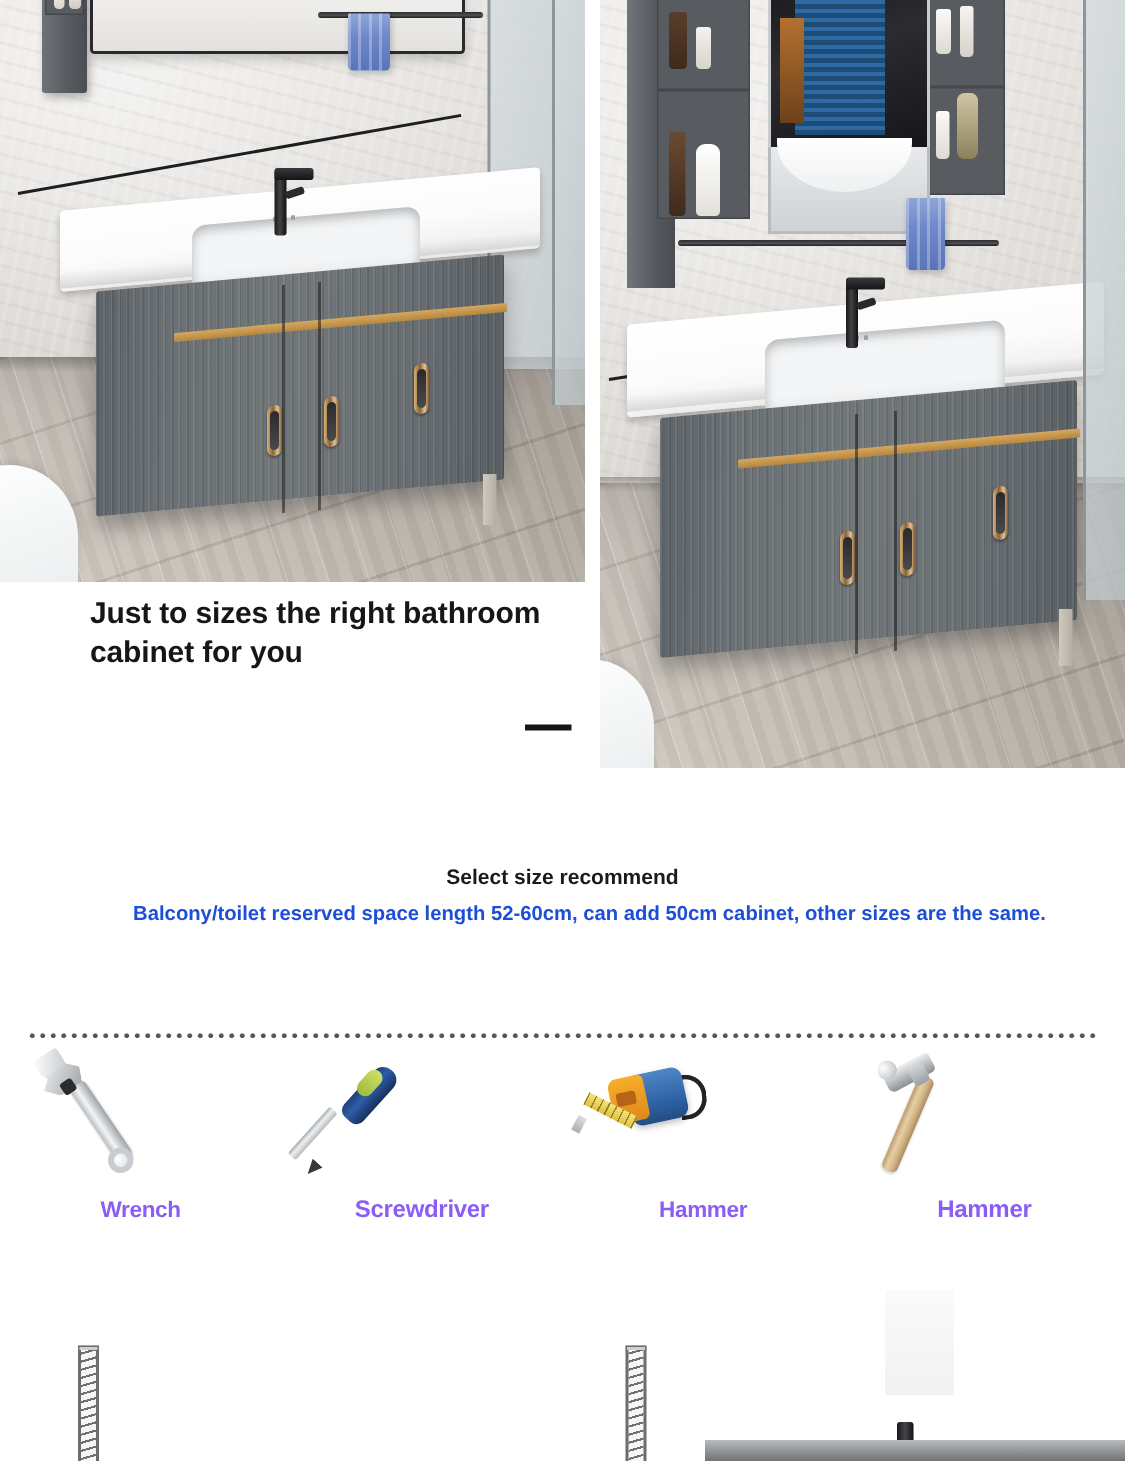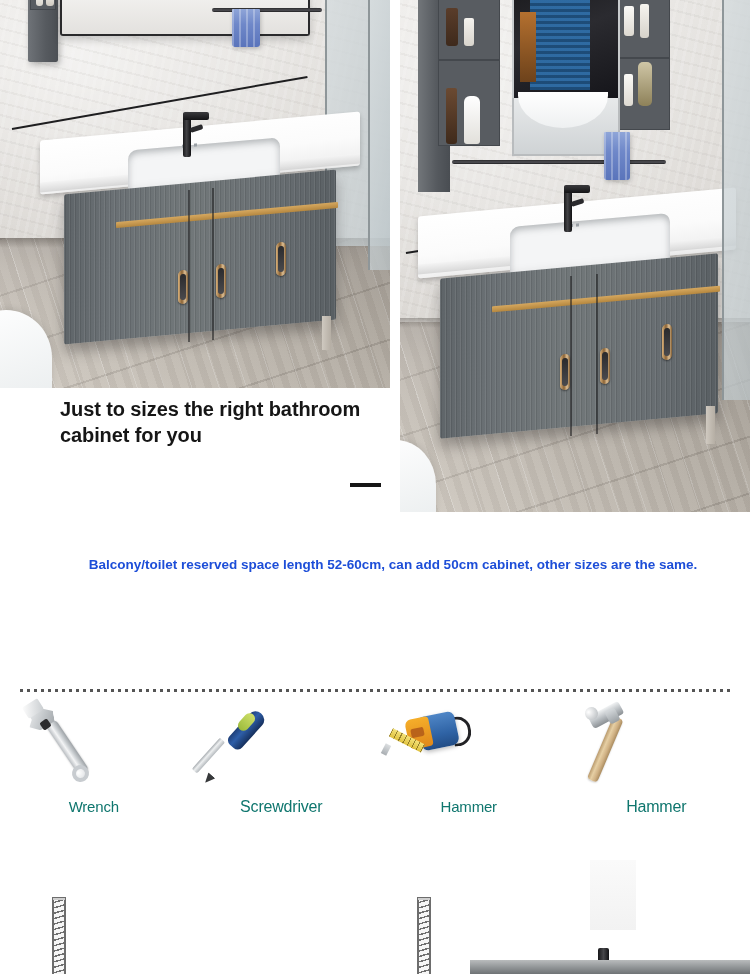--- a/index.html
+++ b/index.html
@@ -119,21 +119,21 @@
   
   .divider { position:absolute; left:18px; top:689px; width:714px; height:3px;
     background-image:radial-gradient(circle, #555 40%, rgba(0,0,0,0) 45%);
     background-size:7px 3px; background-repeat:repeat-x; }
 
   
   .tools { position:absolute; left:0; top:700px; width:750px; display:flex; }
   .tool { flex:1 1 0; position:relative; height:125px; }
   .tool-art { position:absolute; left:0; right:0; top:0; height:92px; }
   .tool-label { position:absolute; left:0; right:0; top:98px; text-align:center;
-    font-size:16px; font-weight:400; color:#0f766e; letter-spacing:-.2px; }
+    font-size:16px; font-weight:700; color:#8b5cf6; letter-spacing:-.2px; }
   .tool-label.sm { font-size:15px; }
 
   
   .wr-jaw { position:absolute; left:28px; top:6px; width:26px; height:24px;
     background:linear-gradient(120deg,#f2f3f4,#c3c7ca 55%,#9ea3a7);
     clip-path:polygon(0 18%,34% 0,100% 30%,100% 72%,40% 100%,0 80%,14% 50%);
     transform:rotate(-10deg); }
   .wr-jaw2 { position:absolute; left:24px; top:2px; width:18px; height:13px;
     background:linear-gradient(120deg,#fdfdfd,#c9cdd0); border-radius:2px; transform:rotate(-32deg); }
   .wr-worm { position:absolute; left:41px; top:20px; width:9px; height:9px;
@@ -326,20 +326,21 @@
 
       <div class="tub" style="left:-44px;top:440px;width:80px;height:75px;"></div>
       <div class="glass-panel" style="left:322px;top:0;width:30px;height:400px;"></div>
     </div>
   </div>
 
   <div class="headline">Just to sizes the right bathroom cabinet for you</div>
   <div class="rule-dash"></div>
 
   <div class="instructions">
+    <div class="inst-sub">Select size recommend</div>
     <div class="inst-note">Balcony/toilet reserved space length 52-60cm, can add 50cm cabinet, other sizes are the same.</div>
   </div>
 
   <div class="divider"></div>
 
   <div class="tools">
 
     <div class="tool">
       <div class="tool-art">
         <div class="wr-shaft"></div>

